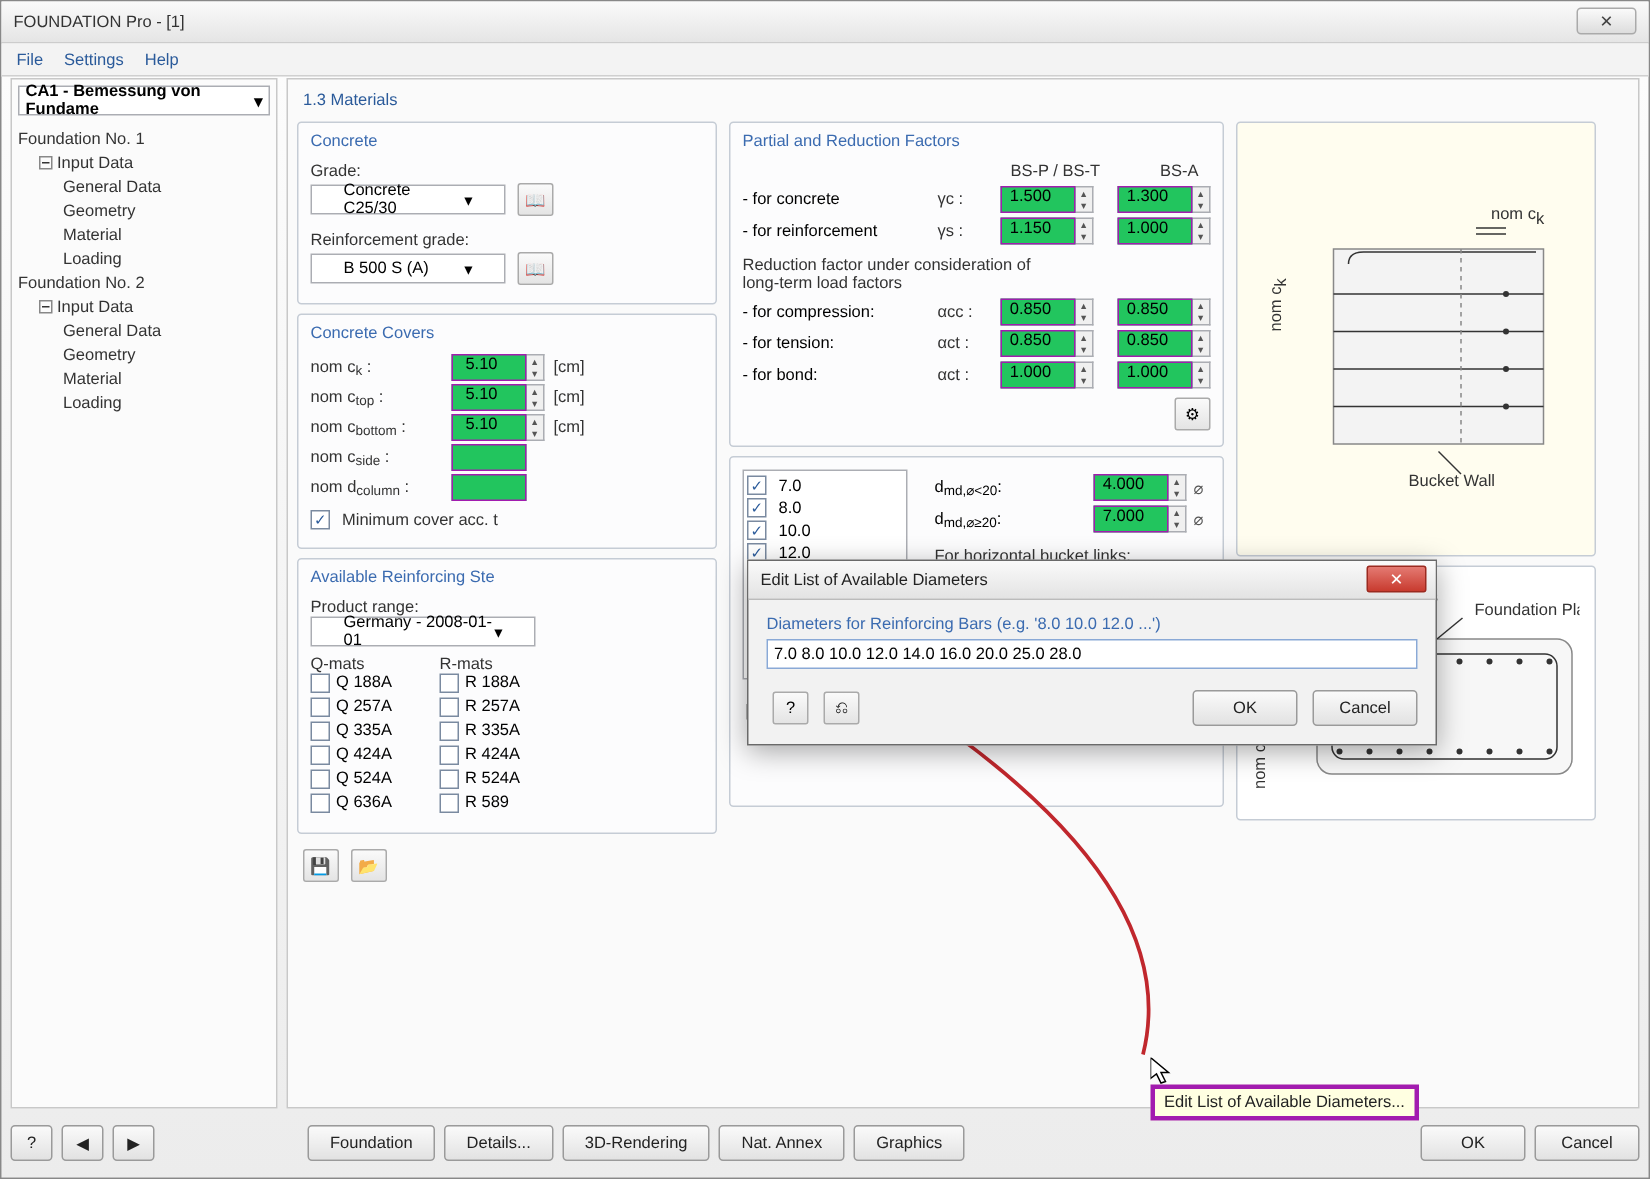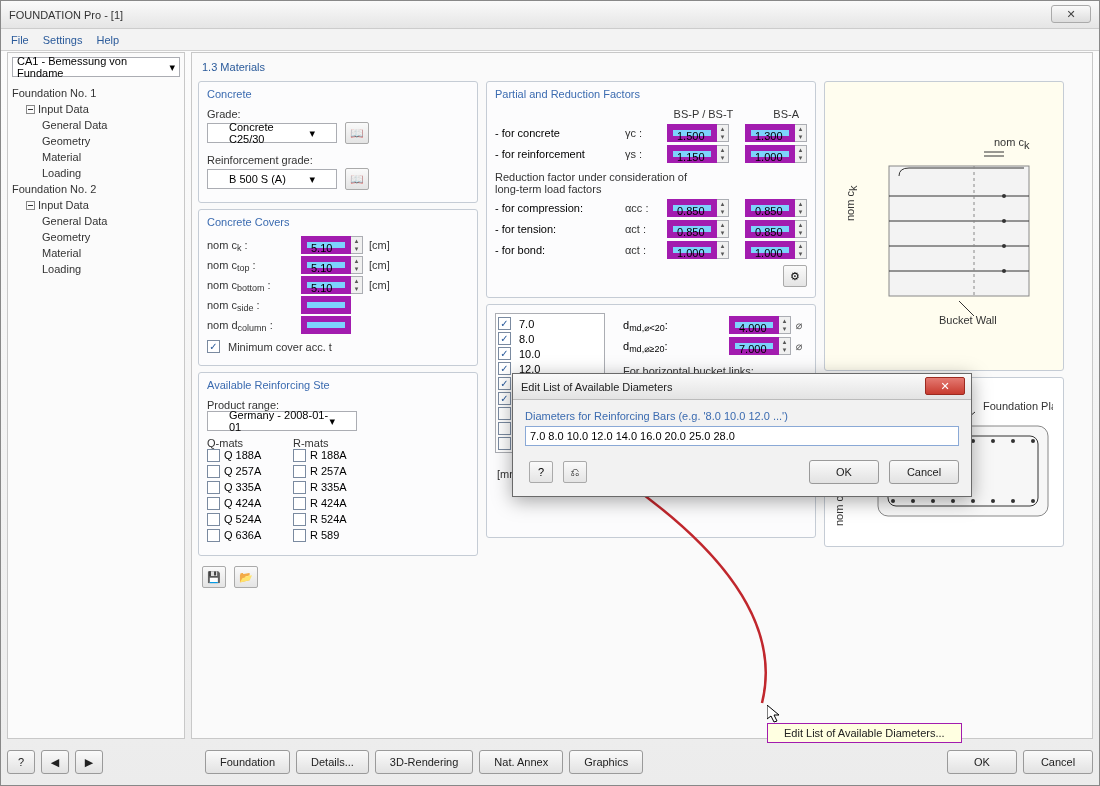--- a/index.html
+++ b/index.html
@@ -5,39 +5,39 @@
 * { box-sizing: border-box; font-family: "Segoe UI", Tahoma, sans-serif; font-size: 11px; }
 body { margin: 0; background: #fff; }
 .window { width: 1100px; height: 786px; border: 1px solid #888; background: linear-gradient(#fdfdfd,#ececec); position: relative; }
 .titlebar { height: 28px; display: flex; align-items: center; padding: 0 8px; border-bottom: 1px solid #ccc; background: linear-gradient(#fafafa,#e5e5e5); }
 .titlebar .title { color: #333; }
 .titlebar .close { position: absolute; right: 8px; top: 4px; width: 40px; height: 18px; border: 1px solid #aaa; border-radius: 3px; background: linear-gradient(#fafafa,#ddd); display:flex;align-items:center;justify-content:center; color:#444;}
 .menubar { height: 22px; display:flex; align-items:center; gap:14px; padding:0 10px; color:#2a5a9a; border-bottom:1px solid #d0d0d0; background:#f3f3f3;}
 .menubar span { cursor:default; }
 .body { position:absolute; top:51px; bottom:46px; left:6px; right:6px; display:flex; gap:6px; }
 .left-pane { width:178px; border:1px solid #c8c8c8; background:#fbfbfb; display:flex; flex-direction:column; }
-.combo { margin:4px; height:20px; border:1px solid #abadb3; background:#fff; display:flex; align-items:center; padding:0 4px; justify-content:space-between;}
+.combo { margin:4px; height:20px; border:1px solid #abadb3; background:#fff; display:flex; align-items:center; padding:0 4px; justify-content:space-between;font-weight:bold;}
 .tree { flex:1; padding:4px 4px; color:#333; line-height:16px; }
 .tree .indent1 { padding-left:14px; }
 .tree .indent2 { padding-left:30px; }
 .tree .expander { display:inline-block; width:9px; height:9px; border:1px solid #888; margin-right:3px; position:relative; top:1px; }
 .tree .expander::before { content:""; position:absolute; left:1px; right:1px; top:3px; height:1px; background:#333; }
 .main-pane { flex:1; border:1px solid #c8c8c8; background:#fafafa; padding:6px; position:relative; }
 .page-title { color:#2a5a9a; padding:2px 4px 8px 4px; }
 .columns { display:flex; gap:8px; }
 .col { display:flex; flex-direction:column; gap:6px; }
 .col.a { width:280px; }
 .col.b { width:330px; }
 .col.c { width:240px; }
 .group { border:1px solid #c5ccd5; border-radius:3px; background:#fcfcfd; padding:8px 8px 10px 8px; }
 .group > .gtitle { color:#3b6bb0; margin:-4px -4px 6px -4px; padding:2px 4px; }
 .row { display:flex; align-items:center; gap:4px; margin:2px 0; }
 .lbl { color:#333; }
 .sub { font-size:9px; position:relative; top:2px;}
-.input { height:18px; border:6px solid #a21caf; background:#7dd3fc; text-align:center; padding:0 14px 0 4px; width:60px; position:relative; }
+.input { height:18px; border:1px solid #a21caf; background:#22c55e; text-align:center; padding:0 14px 0 4px; width:60px; position:relative; }
 .spinner { display:inline-flex; flex-direction:column; width:12px; height:18px; border:1px solid #abadb3; border-left:none; background:#f0f0f0;}
 .spinner div{flex:1; display:flex;align-items:center;justify-content:center;font-size:7px;color:#555;}
 .unit { color:#333; margin-left:2px; }
 .select { height:20px; border:1px solid #abadb3; background:#fff; display:flex; align-items:center; justify-content:space-between; padding:0 21px; width:130px;}
 .iconbtn { width:24px; height:22px; border:1px solid #aaa; border-radius:2px; background:linear-gradient(#fafafa,#e4e4e4); display:inline-flex;align-items:center;justify-content:center; margin-left:4px;}
 .checkbox { width:13px; height:13px; border:1px solid #7a8aa0; background:#fff; display:inline-flex;align-items:center;justify-content:center; margin-right:4px;}
 .checkbox.checked::after{content:"✓"; font-size:10px; color:#2a5a9a;}
 .factors .hrow { display:flex; justify-content:flex-end; gap:40px; padding-right:8px; margin-bottom:4px; color:#333;}
 .factors .frow { display:flex; align-items:center; margin:3px 0;}
 .factors .flbl { width:130px; }
@@ -47,28 +47,28 @@
 .factors .pair { margin-left:auto; display:flex; gap:16px; }
 .dia-list { border:1px solid #abadb3; background:#fff; width:110px; height:140px; padding:2px;}
 .dia-list .item{ display:flex; align-items:center; gap:4px; height:15px;}
 .diag-panel { border:1px solid #c5ccd5; border-radius:3px; background:#fffdef; height:290px; padding:10px; display:flex; flex-direction:column; align-items:center; justify-content:center; color:#333;}
 .diag-panel svg { }
 .bottom-bar { position:absolute; left:6px; right:6px; bottom:8px; height:30px; display:flex; align-items:center; gap:6px;}
 .btn { height:24px; padding:0 14px; border:1px solid #9a9a9a; border-radius:3px; background:linear-gradient(#fafafa,#e2e2e2); display:inline-flex; align-items:center; justify-content:center; color:#222;}
 .btn.small{ padding:0 6px; width:28px;}
 .spacer { flex:1; }
 
-.modal { position:absolute; left:320px; top:320px; width:460px; border:1px solid #6a6a6a; background:#f2f2f2; box-shadow:0 4px 18px rgba(0,0,0,.35); z-index:50;}
+.modal { position:absolute; left:306px; top:320px; width:460px; border:1px solid #6a6a6a; background:#f2f2f2; box-shadow:0 4px 18px rgba(0,0,0,.35); z-index:50;}
 .modal .mtitle { height:26px; background:linear-gradient(#fafafa,#e3e3e3); border-bottom:1px solid #bbb; display:flex; align-items:center; padding:0 8px; color:#222;}
 .modal .mclose { position:absolute; right:6px; top:3px; width:40px; height:18px; border-radius:2px; background:linear-gradient(#e47a72,#c83b2f); color:#fff; display:flex;align-items:center;justify-content:center; border:1px solid #9b2a20;}
 .modal .mbody { padding:10px 12px 12px 12px; }
 .modal .field { border:1px solid #8aa9d6; background:#fff; height:20px; width:100%; padding:0 4px; display:flex; align-items:center;}
 .modal .mbtns { display:flex; justify-content:space-between; align-items:center; margin-top:14px;}
 .modal .okcancel { display:flex; gap:10px;}
-.tooltip { position:absolute; border:1px solid #a21caf; background:#ffffe1; padding:3px 16px; color:#222; z-index:60;}
+.tooltip { position:absolute; border:3px solid #a21caf; background:#ffffe1; padding:3px 6px; color:#222; z-index:60;}
 .arrow { position:absolute; z-index:45; pointer-events:none;}
 .mats-col { width:86px; }
 .qr-row { display:flex; }
 .qr-item { display:flex; height:16px; }
 .dmd-row { display:flex; align-items:center; margin:3px 0; }
 .dmd-row .llabel{ width:78px;}
 .dmd-row .numcell{ margin-left:auto;}
 .dmd-row .oslash{ width:16px; text-align:center; color:#555;}
 .diag2 { border:1px solid #c5ccd5; border-radius:3px; background:#fff; height:170px; padding:8px; }
 </style>

